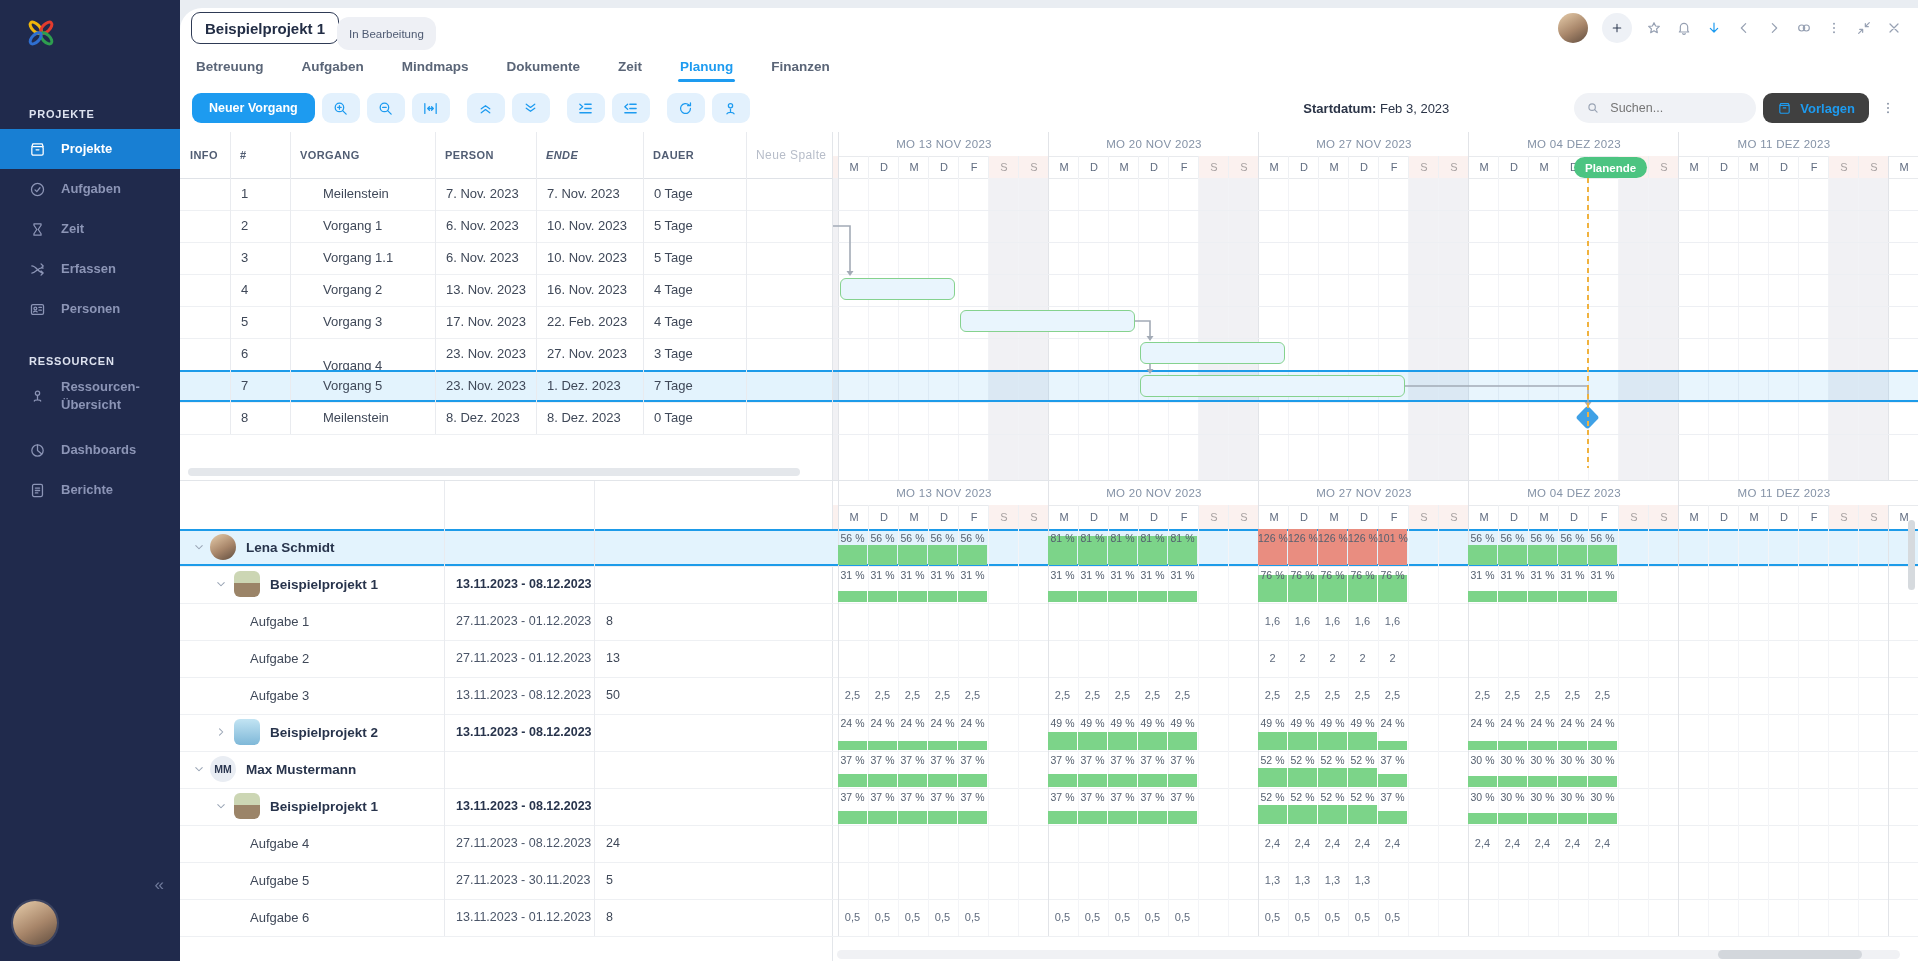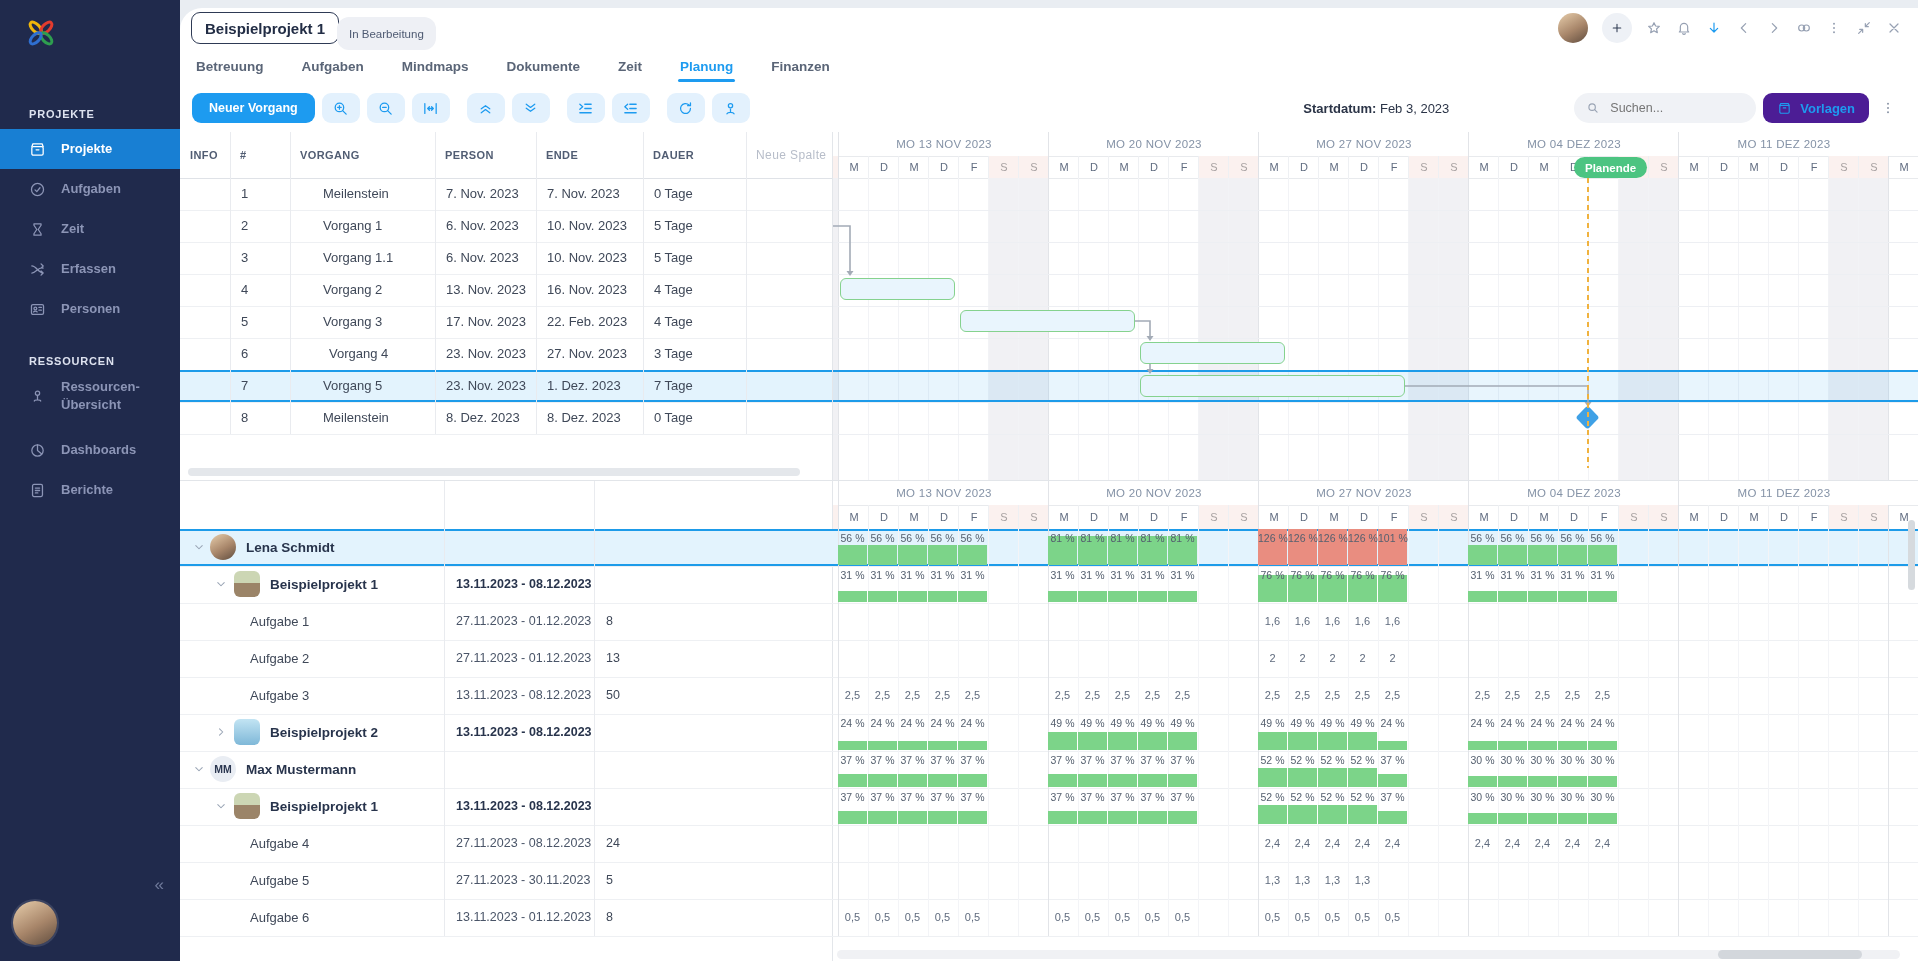--- a/index.html
+++ b/index.html
@@ -44,21 +44,21 @@
   .toolbar{position:absolute;left:12px;right:0;top:84px;height:32px;display:flex;align-items:center;gap:7px;padding-right:22px}
   .btn-primary{height:30px;padding:0 17px;background:#1d9bf0;color:#fff;border-radius:9px;font-weight:bold;font-size:12.5px;display:flex;align-items:center;cursor:pointer}
   .tbtn{width:38px;height:30px;border-radius:9px;background:#e3f1fd;color:#1d9bf0;display:flex;align-items:center;justify-content:center;cursor:pointer}
   .tbtn .ic{width:17px;height:17px}
   .tbtn.g{margin-left:10px}
   .startdatum{margin-left:auto;font-size:13px;color:#2b3447;white-space:nowrap}
   .sd-label{font-weight:bold}
   .search{margin-left:118px;width:158px;height:30px;background:#f0f2f6;border-radius:15px;display:flex;align-items:center;padding:0 12px;gap:8px;color:#9aa4b4}
   .search .ic{width:14px;height:14px;flex:none}
   .search input{border:none;background:transparent;outline:none;width:100%;font-size:12.5px;color:#3c4554;font-family:inherit}
-  .btn-vorlagen{height:30px;padding:0 14px;background:#4c1d95;color:#1d9bf0;border-radius:9px;font-weight:bold;font-size:13px;display:flex;gap:8px;align-items:center;cursor:pointer}
+  .btn-vorlagen{height:30px;padding:0 14px;background:#404040;color:#1d9bf0;border-radius:9px;font-weight:bold;font-size:13px;display:flex;gap:8px;align-items:center;cursor:pointer}
   .btn-vorlagen .ic{width:15px;height:15px}
   .kebab-btn{color:#8b95a6;cursor:pointer;margin-left:4px}
 
   
   .panel-top{position:absolute;left:0;top:124px;width:1738px;height:348px;background:#fff}
   .panel-bottom{position:absolute;left:0;top:472px;width:1738px;height:481px;background:#fff;border-top:1px solid #e2e5e9}
 
   .vline{position:absolute;top:0;width:1px;background:#e9ebef;z-index:2}
   .hcell{position:absolute;font-size:11px;font-weight:bold;color:#515d73;letter-spacing:.4px}
   .cell{position:absolute;font-size:13px;color:#3f4858;white-space:nowrap;overflow:hidden}
@@ -361,21 +361,21 @@
       </div>
     </div>
 
     <section class="panel-top" id="panel-top">
         <div class="t-table">
           <div class="t-head">
             <div class="hcell" style="left: 0px; width: 40px; line-height: 46px;">INFO</div>
             <div class="hcell" style="left: 50px; width: 50px; line-height: 46px;">#</div>
             <div class="hcell" style="left: 110px; width: 135px; line-height: 46px;">VORGANG</div>
             <div class="hcell" style="left: 255px; width: 91px; line-height: 46px;">PERSON</div>
-            <div class="hcell" style="left: 356px; width: 97px; line-height: 46px;">ENDE</div>
+            <div class="hcell" style="left: 356px; width: 97px; line-height: 46px; font-style: italic;">ENDE</div>
             <div class="hcell" style="left: 463px; width: 93px; line-height: 46px;">DAUER</div>
             <div class="hcell" style="left: 566px; width: 76px; line-height: 46px; color: rgb(183, 189, 201); font-weight: normal; font-size: 12px;">Neue Spalte</div>
           </div>
           <div class="t-row" style="top: 46px;">
             <div class="cell" style="left: 61px; width: 49px;">1</div>
             <div class="cell" style="left: 143px; width: 112px;">Meilenstein</div>
             <div class="cell" style="left: 266px; width: 90px;">7. Nov. 2023</div>
             <div class="cell" style="left: 367px; width: 96px;">7. Nov. 2023</div>
             <div class="cell" style="left: 474px; width: 92px;">0 Tage</div>
           </div>
@@ -402,21 +402,21 @@
           </div>
           <div class="t-row" style="top: 174px;">
             <div class="cell" style="left: 61px; width: 49px;">5</div>
             <div class="cell" style="left: 143px; width: 112px;">Vorgang 3</div>
             <div class="cell" style="left: 266px; width: 90px;">17. Nov. 2023</div>
             <div class="cell" style="left: 367px; width: 96px;">22. Feb. 2023</div>
             <div class="cell" style="left: 474px; width: 92px;">4 Tage</div>
           </div>
           <div class="t-row" style="top: 206px;">
             <div class="cell" style="left: 61px; width: 49px;">6</div>
-            <div class="cell" style="left: 149px; width: 112px;">Vorgang 4</div>
+            <div class="cell" style="left: 143px; width: 112px; margin-top: 12px;">Vorgang 4</div>
             <div class="cell" style="left: 266px; width: 90px;">23. Nov. 2023</div>
             <div class="cell" style="left: 367px; width: 96px;">27. Nov. 2023</div>
             <div class="cell" style="left: 474px; width: 92px;">3 Tage</div>
           </div>
           <div class="t-row hl" style="top: 238px;">
             <div class="cell" style="left: 61px; width: 49px;">7</div>
             <div class="cell" style="left: 143px; width: 112px;">Vorgang 5</div>
             <div class="cell" style="left: 266px; width: 90px;">23. Nov. 2023</div>
             <div class="cell" style="left: 367px; width: 96px;">1. Dez. 2023</div>
             <div class="cell" style="left: 474px; width: 92px;">7 Tage</div>

